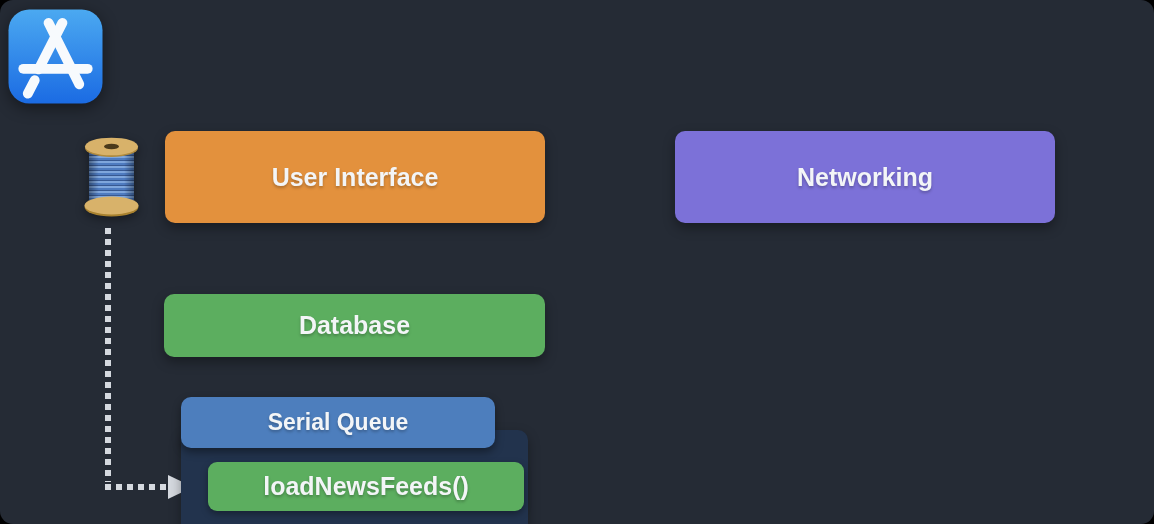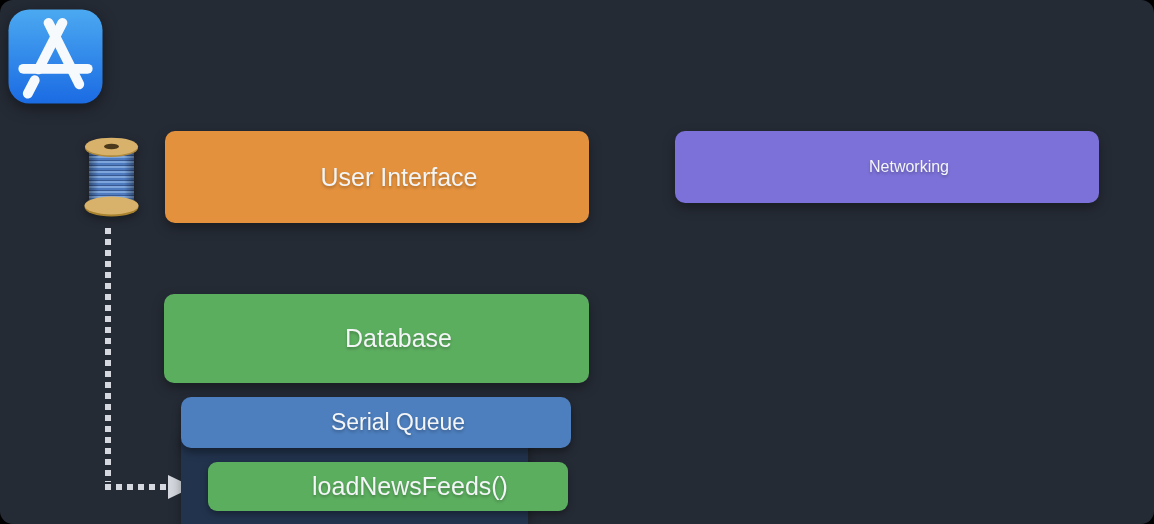--- a/index.html
+++ b/index.html
@@ -50,55 +50,54 @@
     border-bottom: 12px solid transparent;
     border-left: 25px solid #D5D9DF;
   }
   
   .box {
     position: absolute;
     display: flex;
     align-items: center;
     justify-content: center;
     color: #F3F5F7;
-    font-weight: 400;
+    font-weight: 700;
     border-radius: 10px;
     box-shadow: 0 5px 12px rgba(0,0,0,0.35);
     text-shadow: 0 2px 3px rgba(0,0,0,0.25);
-    padding-left: 44px;
   }
   .box-ui {
     left: 165px; top: 131px;
     width: 380px; height: 92px;
     background: #E3913D;
     font-size: 25px;
   }
   .box-net {
     left: 675px; top: 131px;
-    width: 380px; height: 72px;
+    width: 380px; height: 92px;
     background: #7C71D8;
-    font-size: 16px;
+    font-size: 25px;
   }
   .box-db {
     left: 164px; top: 294px;
-    width: 381px; height: 89px;
+    width: 381px; height: 63px;
     background: #5CAE5F;
     font-size: 25px;
   }
   .queue-panel {
     position: absolute;
     left: 181px; top: 430px;
     width: 347px; height: 94px;
     background: #22334D;
     border-radius: 10px 10px 0 0;
     box-shadow: 0 5px 12px rgba(0,0,0,0.35);
   }
   .box-queue {
     left: 181px; top: 397px;
-    width: 346px; height: 51px;
+    width: 314px; height: 51px;
     background: #4D7EBD;
     font-size: 23px;
     box-shadow: 0 4px 8px rgba(0,0,0,0.4);
   }
   .box-task {
     left: 196px; top: 462px;
     width: 316px; height: 49px;
     background: #5CAE5F;
     border-radius: 9px;
     font-size: 25px;

